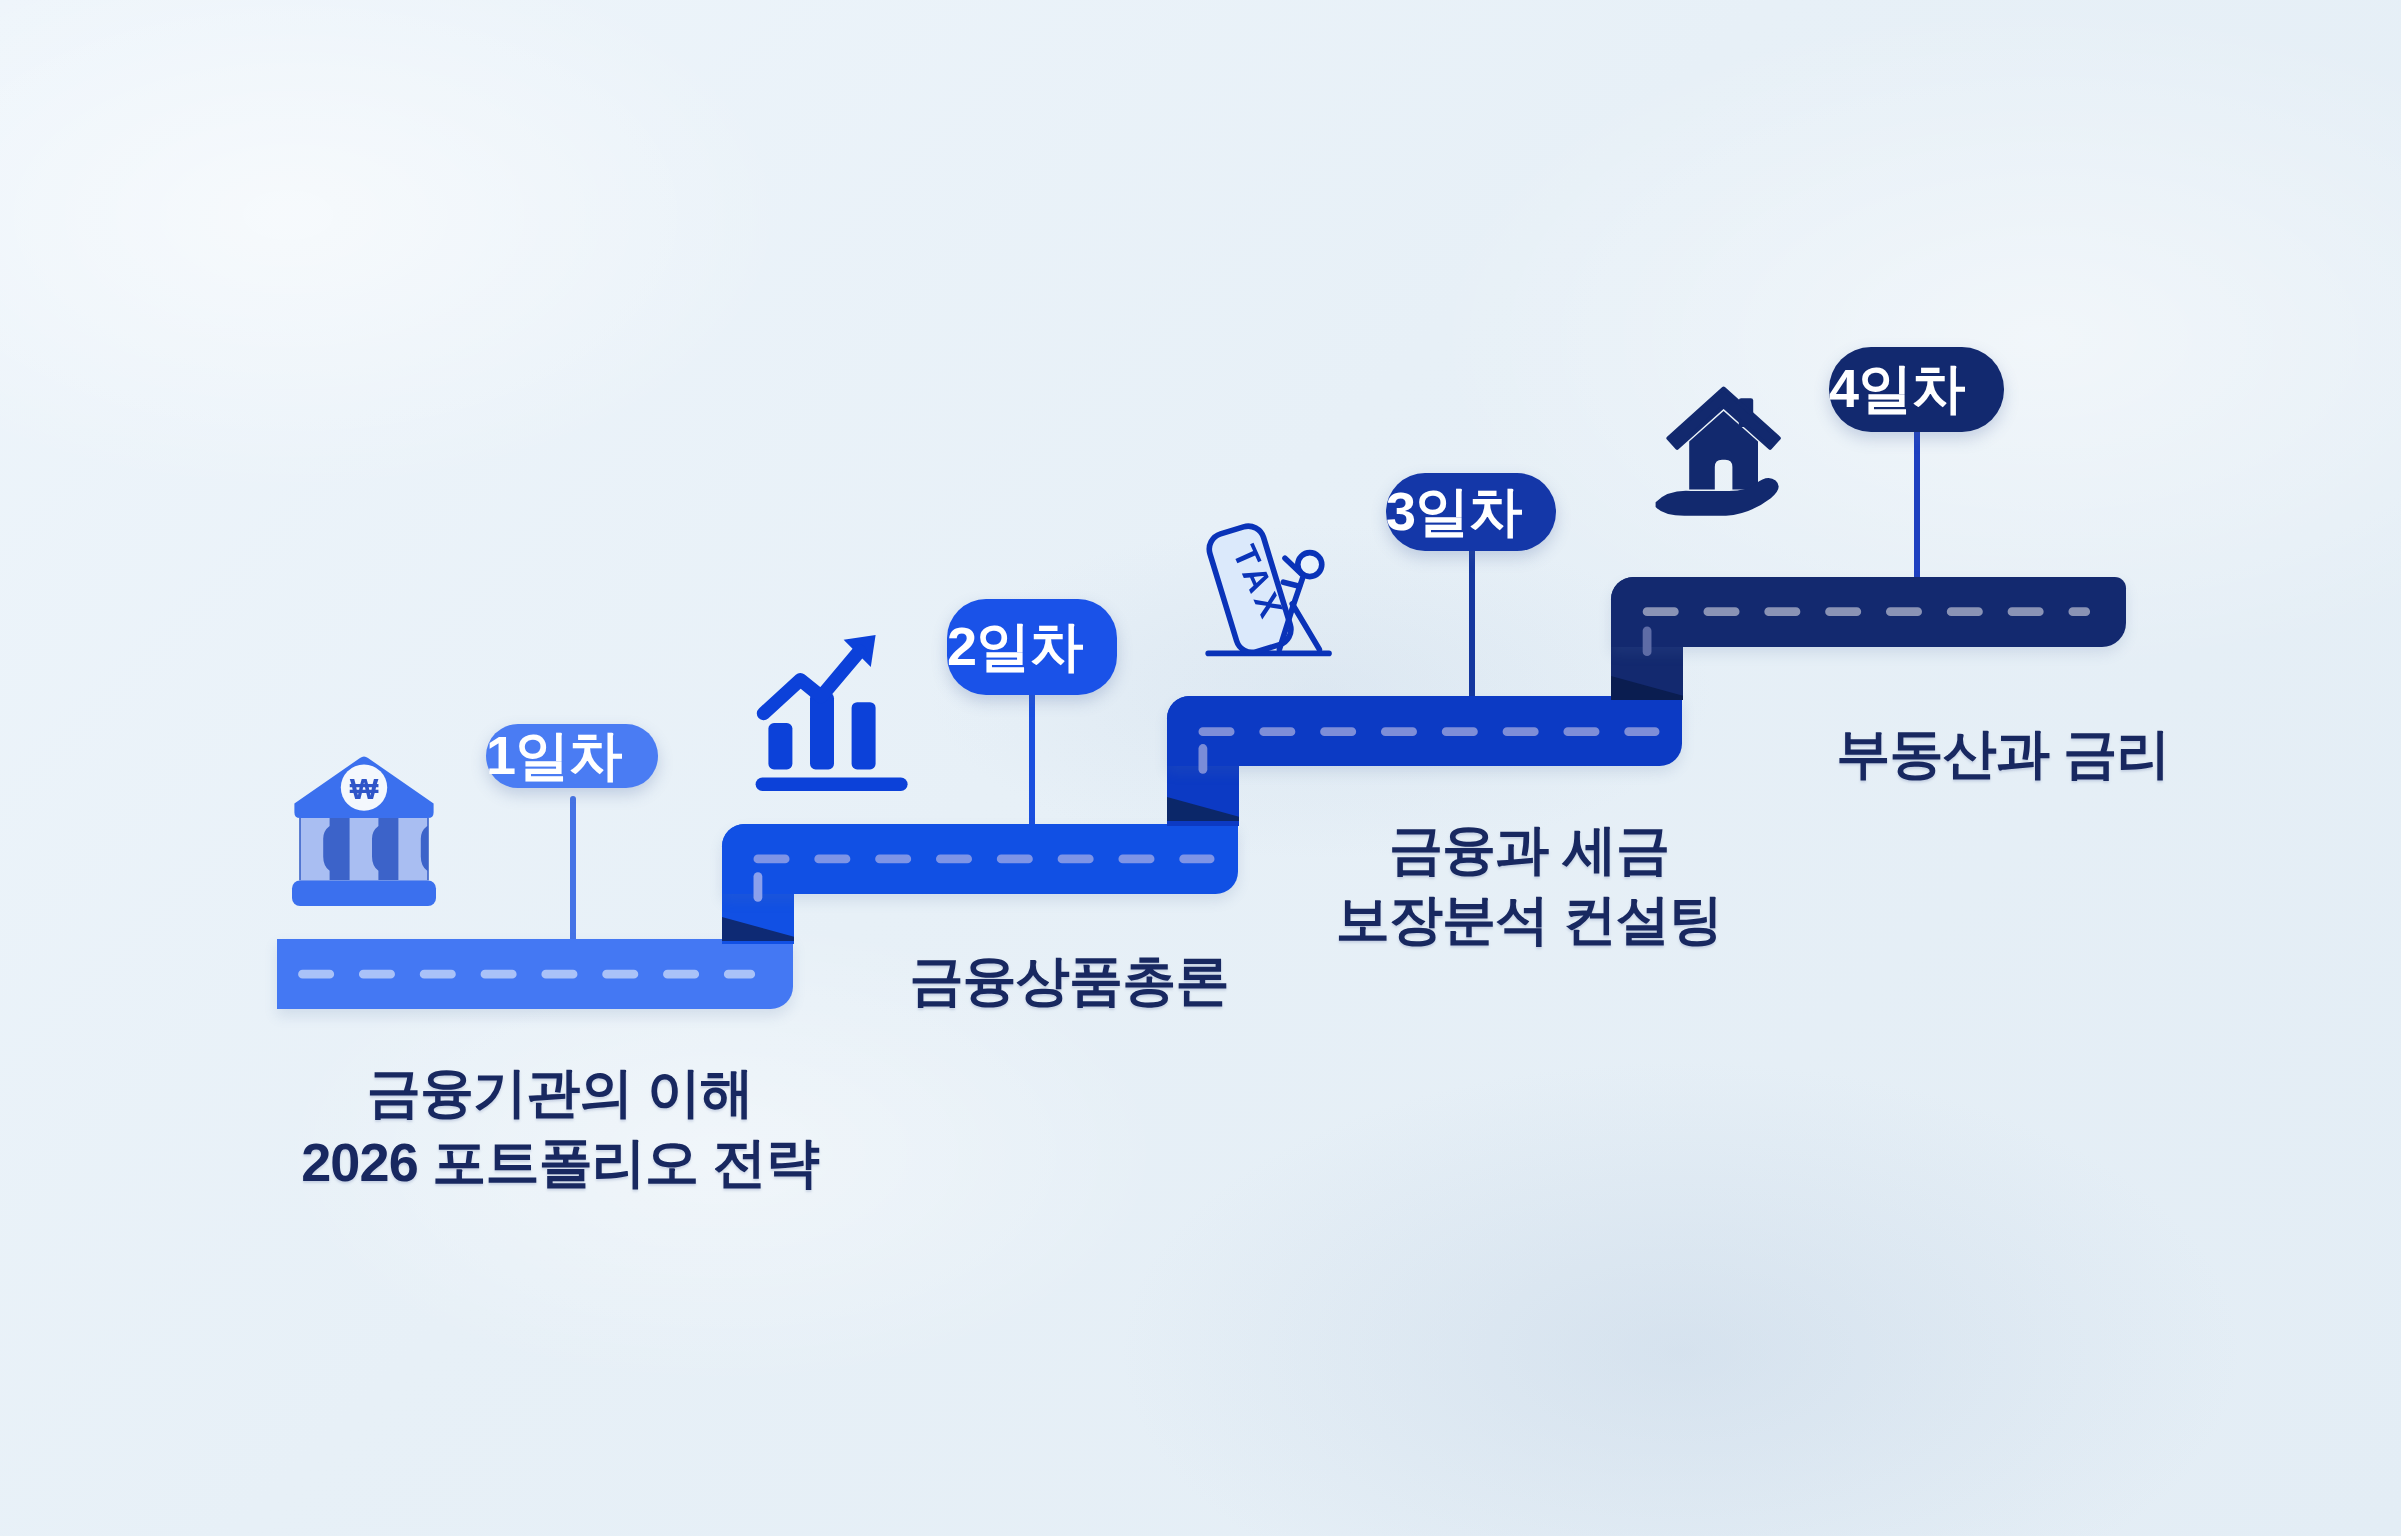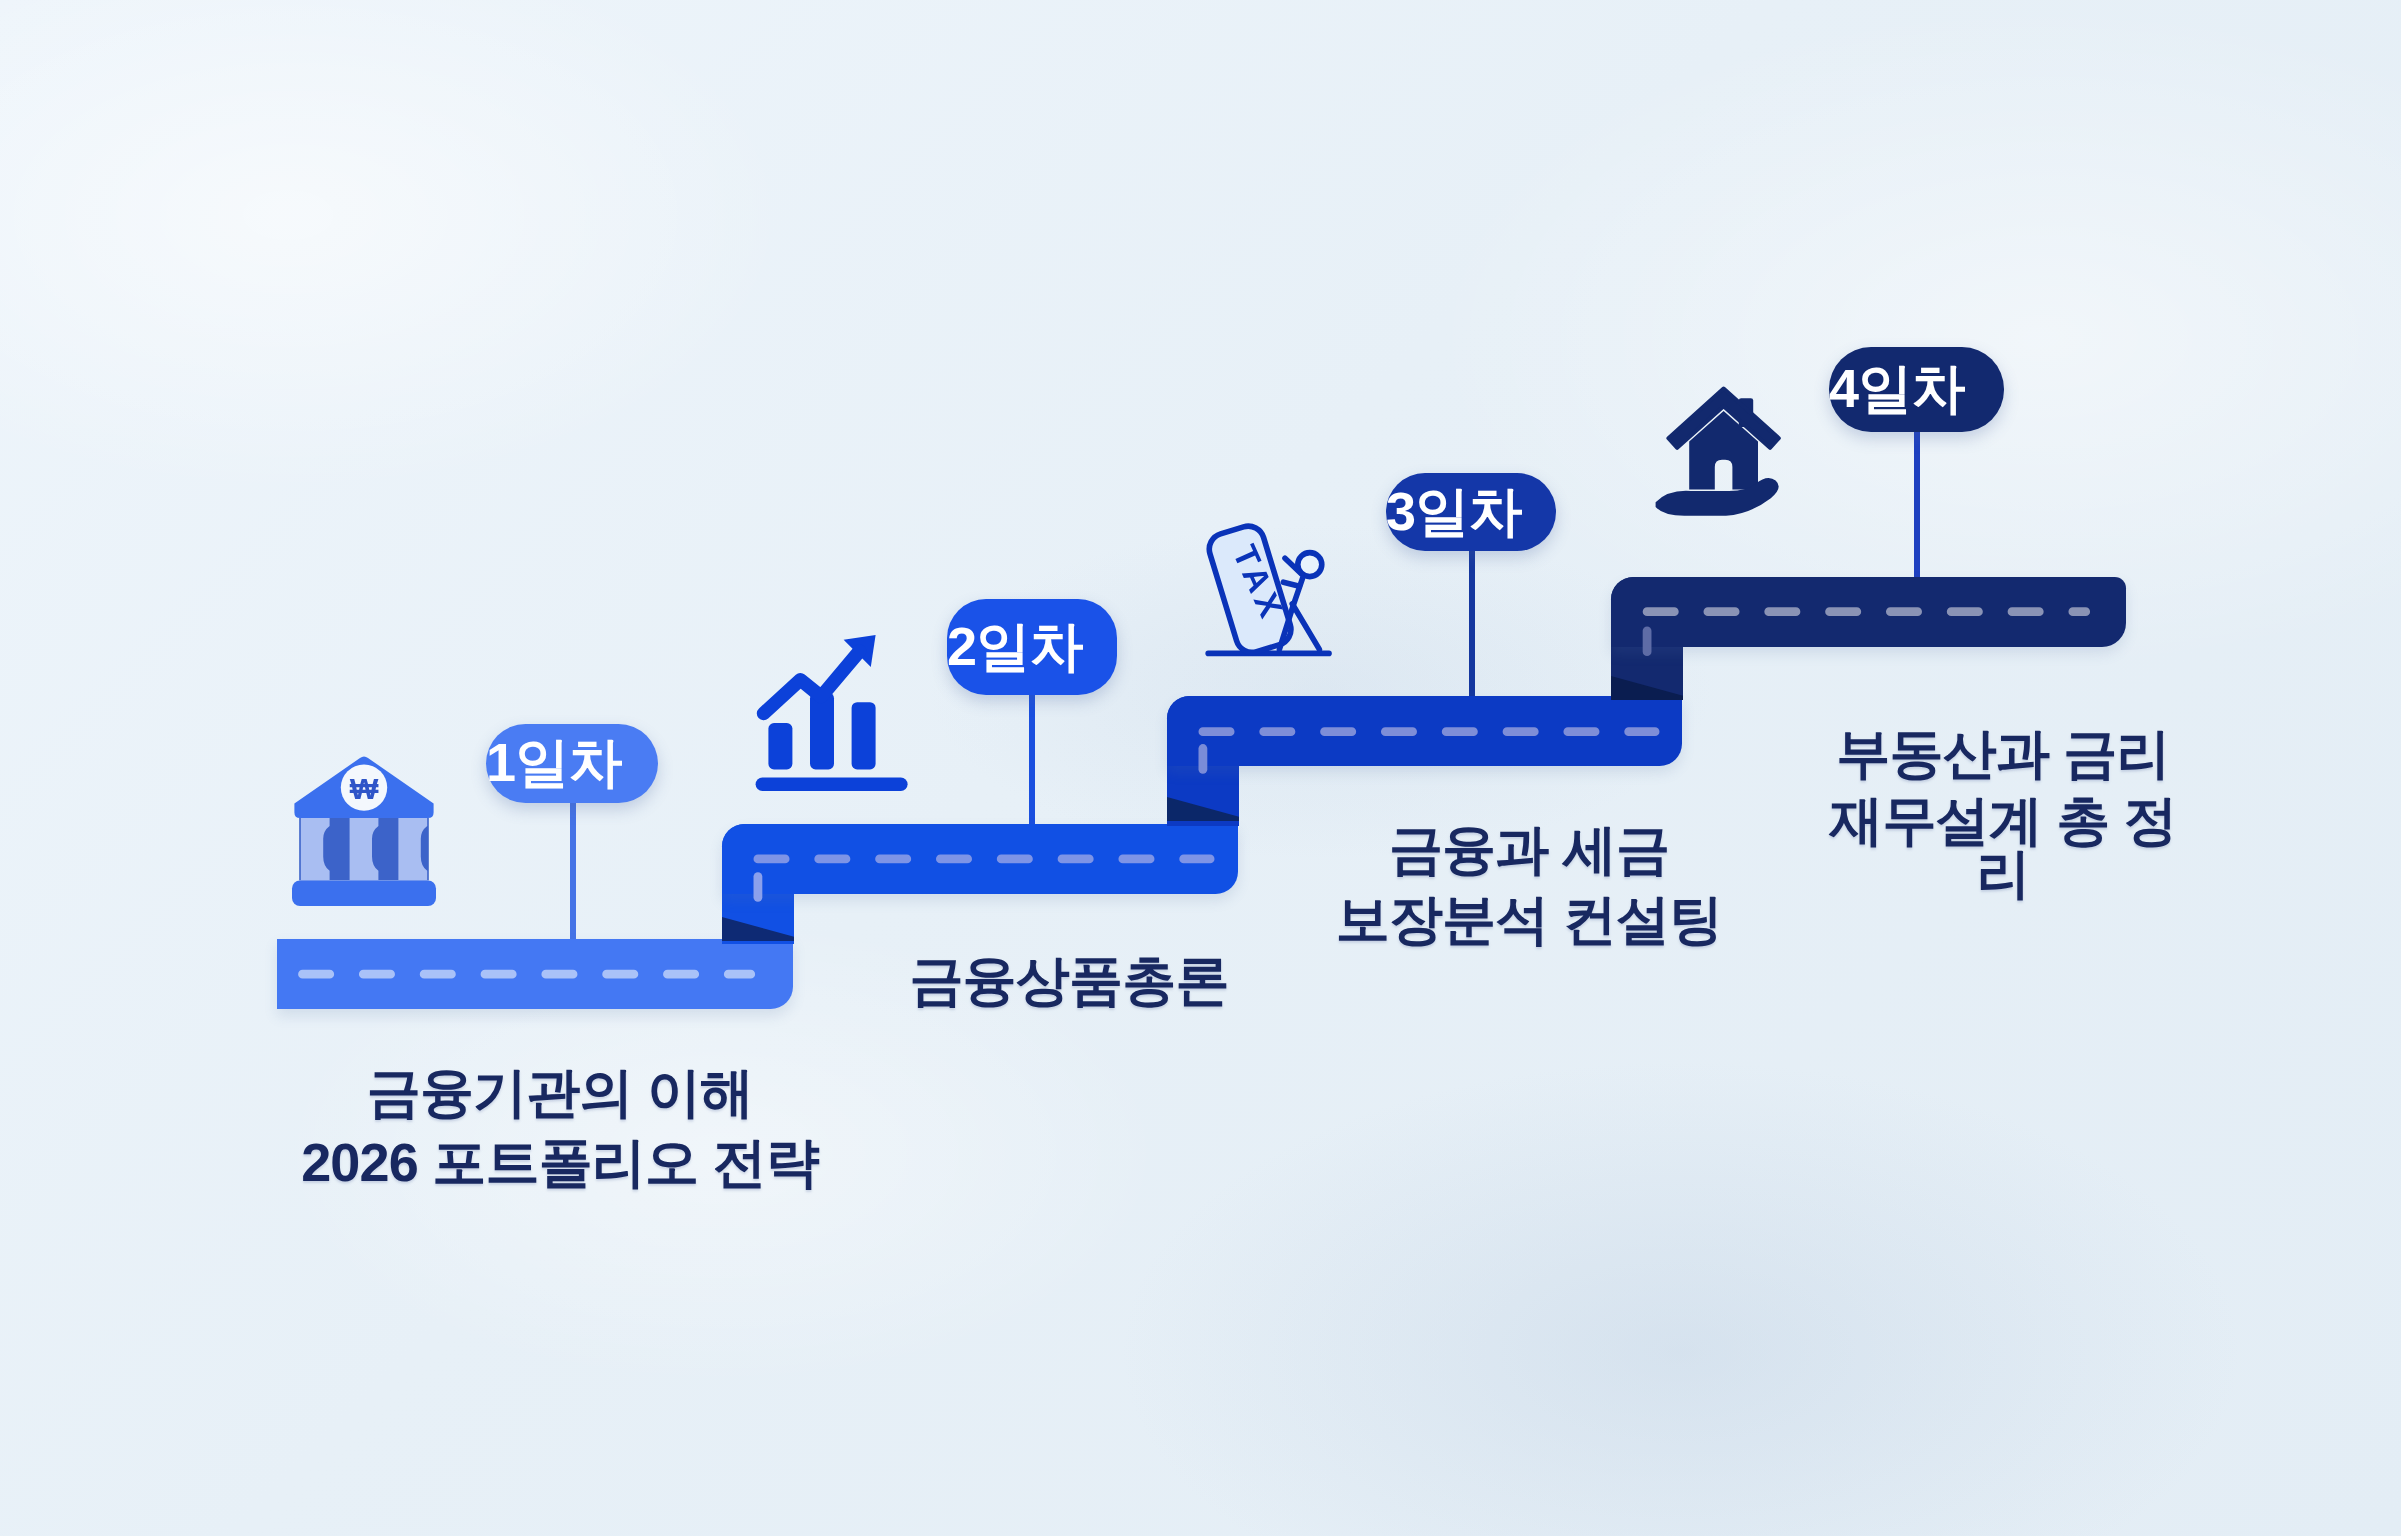--- a/index.html
+++ b/index.html
@@ -36,21 +36,21 @@
   .stem{position:absolute;width:5.6px;border-radius:3.2px;}
   .stem1{left:570px;top:796px;height:148px;background:#4573e6;}
   .stem2{left:1029px;top:672px;height:157px;background:#1a4fdf;}
   .stem3{left:1469px;top:546px;height:156px;background:#15379f;}
   .stem4{left:1914px;top:429px;height:154px;background:#1e40c0;}
   .badge{
     position:absolute;display:flex;align-items:center;justify-content:flex-start;
     color:#ffffff;font-weight:bold;font-size:54px;letter-spacing:-0.8px;
     box-shadow:0 6.4px 14.4px rgba(70,100,160,0.25);
   }
-  .badge1{left:486px;top:724px;width:172px;height:79px;border-radius:40px;background:#4a7cf3;}
+  .badge1{left:486px;top:724px;width:172px;height:64px;border-radius:40px;background:#4a7cf3;}
   .badge2{left:947px;top:599px;width:170px;height:96px;border-radius:39px;background:#1a52e8;}
   .badge3{left:1386px;top:473px;width:170px;height:78px;border-radius:39px;background:#1437a8;}
   .badge4{left:1829px;top:347px;width:175px;height:85px;border-radius:42px;background:#12296f;}
   
   .desc{
     position:absolute;color:#182860;font-weight:bold;font-size:54px;letter-spacing:-0.8px;
     text-align:center;transform:translateX(-50%);
     text-shadow:0 2.4px 2.4px rgba(110,130,175,0.28);
   }
   .desc div{height:70px;line-height:53px;}
@@ -162,21 +162,20 @@
         <g fill="#12296e">
           <rect x="106" y="14" width="18" height="36" rx="3"></rect>
           <path d="M87 2 L18 64 L29 76 L87 24 L145 76 L156 64 Z" stroke="#12296e" stroke-width="5" stroke-linejoin="round"></path>
           <path d="M44 68 L87 30 L130 68 L130 128 L98 128 L98 100 Q98 91 89 91 L85 91 Q76 91 76 100 L76 128 L44 128 Z"></path>
           <path d="M2 144 Q18 128 46 130 L94 130 Q116 130 127 121 Q142 109 152 117 Q162 126 146 139 Q120 159 90 161 L38 161 Q12 161 2 150 Z"></path>
         </g>
       </svg>
     </div>
     <div class="desc desc4">
       <div>부동산과 금리</div>
-      <div>재무설계 총 정리</div>
     </div>
   </div>
 
   <svg id="dash-overlay" width="2401" height="1537" viewBox="0 0 3000 1920">
     <line x1="378" y1="1217" x2="938" y2="1217" stroke="#aac2f8" stroke-width="11" stroke-linecap="round" stroke-dasharray="34 42"></line>
     <line x1="947" y1="1095" x2="947" y2="1142" stroke="#8ba0ec" stroke-width="11" stroke-linecap="round" stroke-dasharray="26 32"></line>
     <line x1="947" y1="1073" x2="1512" y2="1073" stroke="#7e94e6" stroke-width="11" stroke-linecap="round" stroke-dasharray="34 42"></line>
     <line x1="1503" y1="935" x2="1503" y2="992" stroke="#7a8cd8" stroke-width="11" stroke-linecap="round" stroke-dasharray="26 32"></line>
     <line x1="1503" y1="914" x2="2068" y2="914" stroke="#7e8ed8" stroke-width="11" stroke-linecap="round" stroke-dasharray="34 42"></line>
     <line x1="2058" y1="788" x2="2058" y2="841" stroke="#5e6ca6" stroke-width="11" stroke-linecap="round" stroke-dasharray="26 32"></line>

